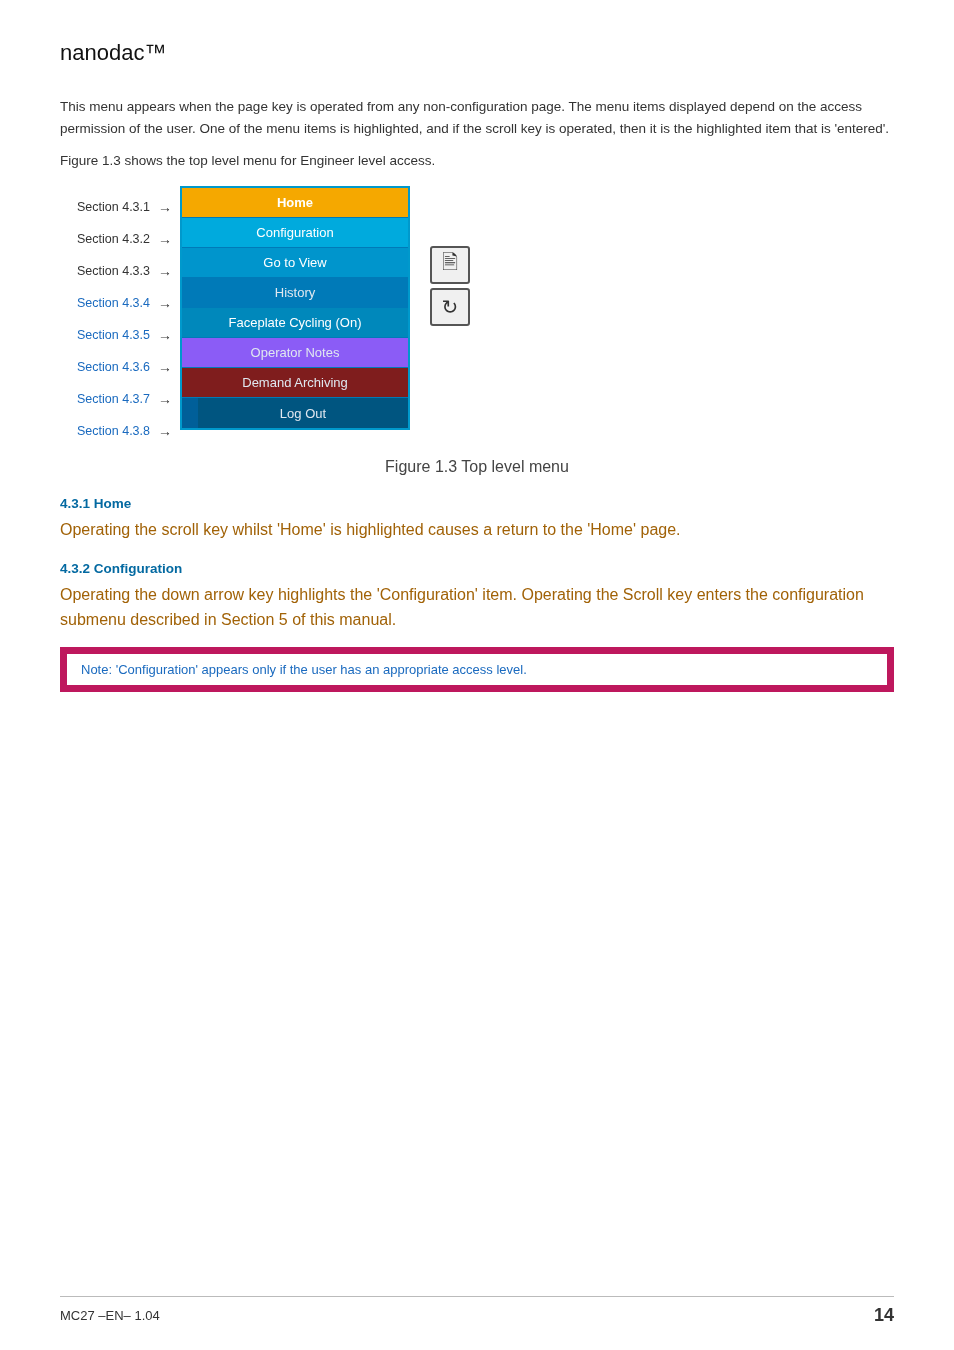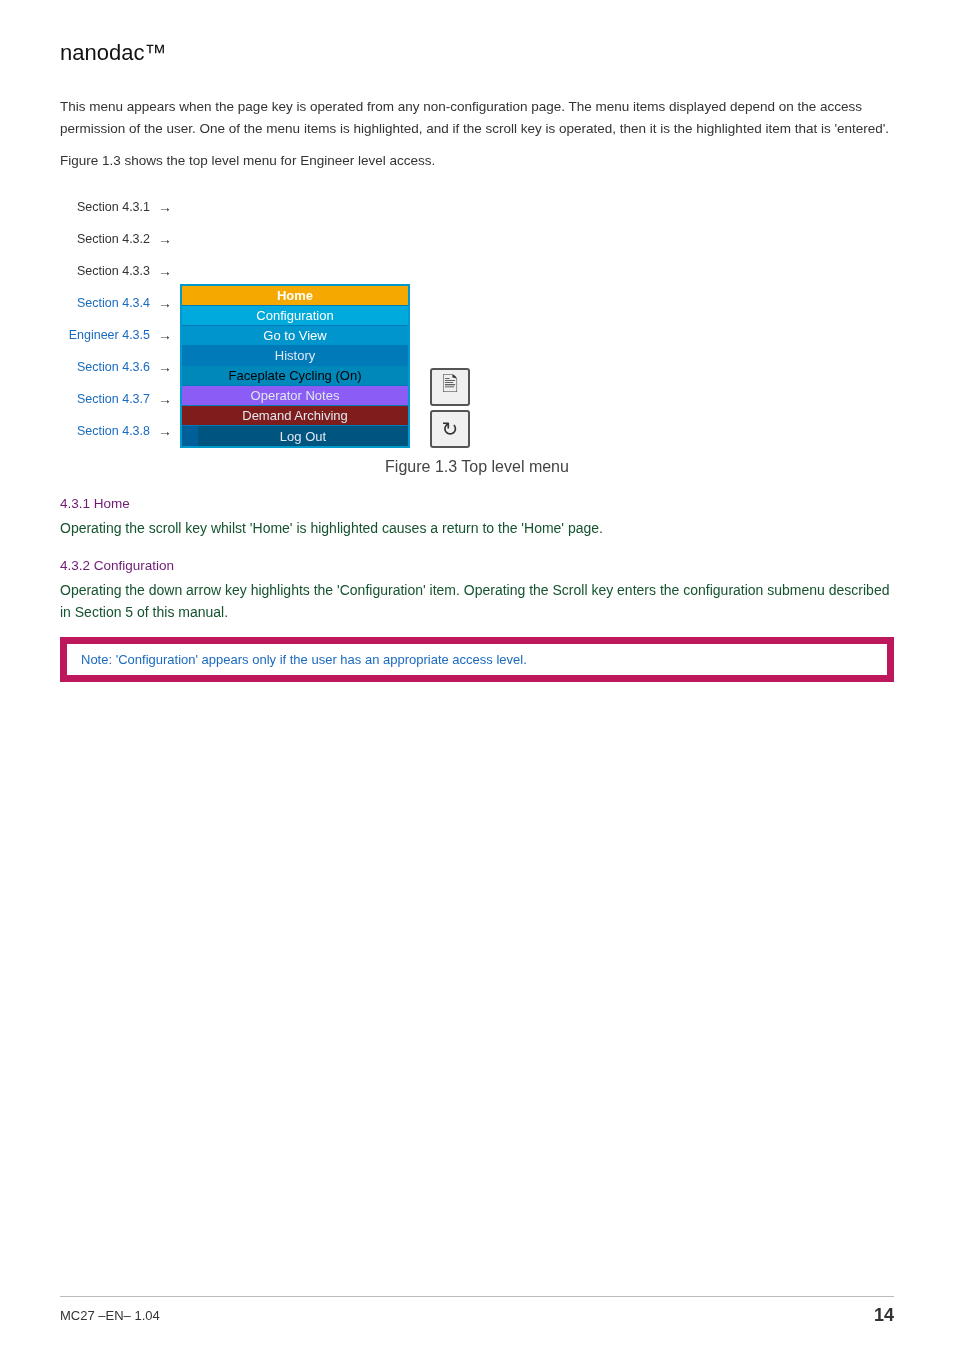--- a/index.html
+++ b/index.html
@@ -35,21 +35,21 @@
 
     .figure-caption-above {
       font-size: 13.5px;
       color: #333;
       margin-bottom: 18px;
     }
 
     
     .figure-container {
       display: flex;
-      align-items: flex-end;
+      align-items: flex-start;
       margin-bottom: 10px;
       position: relative;
     }
 
     .section-labels {
       display: flex;
       flex-direction: column;
       margin-right: 0px;
       padding-top: 6px;
     }
@@ -82,21 +82,21 @@
     }
 
     
     .menu-box {
       border: 2px solid #0099cc;
       width: 230px;
       background: #005f99;
     }
 
     .menu-item {
-      height: 20px;
+      height: 30px;
       display: flex;
       align-items: center;
       justify-content: center;
       font-size: 13px;
       font-weight: normal;
       color: #fff;
       border-bottom: 1px solid #007ab8;
     }
 
     .menu-item:last-child {
@@ -120,21 +120,21 @@
       color: #fff;
     }
 
     .menu-item.history {
       background: #007ab8;
       color: #e0e8f0;
     }
 
     .menu-item.faceplate {
       background: #0088bb;
-      color: #000000;
+      color: #ffffff;
     }
 
     .menu-item.operator {
       background: #8b5cf6;
       color: #e0e8f0;
     }
 
     .menu-item.demand {
       background: #7f1d1d;
       color: #e0e8f0;
@@ -172,30 +172,30 @@
       text-align: center;
       font-size: 16px;
       color: #444;
       margin-top: 10px;
       margin-bottom: 20px;
     }
 
     
     .section-heading {
       font-size: 13.5px;
-      font-weight: normal;
-      color: #701a75;
+      font-weight: bold;
+      color: #0369a1;
       margin-bottom: 6px;
       margin-top: 18px;
     }
 
     .section-body {
-      font-size: 14px;
+      font-size: 16px;
       line-height: 1.6;
-      color: #14532d;
+      color: #a16207;
       margin-bottom: 14px;
     }
 
     
     .note-box {
       border: 7px solid #be185d;
       padding: 8px 14px;
       font-size: 13px;
       color: #1a6abf;
       background: #fff;
@@ -250,21 +250,21 @@
         </div>
         <div class="section-row">
           <a class="section-link black" href="#">Section 4.3.3</a>
           <span class="arrow">→</span>
         </div>
         <div class="section-row">
           <a class="section-link" href="#">Section 4.3.4</a>
           <span class="arrow">→</span>
         </div>
         <div class="section-row">
-          <a class="section-link" href="#">Engineer 4.3.5</a>
+          <a class="section-link" href="#">Section 4.3.5</a>
           <span class="arrow">→</span>
         </div>
         <div class="section-row">
           <a class="section-link" href="#">Section 4.3.6</a>
           <span class="arrow">→</span>
         </div>
         <div class="section-row">
           <a class="section-link" href="#">Section 4.3.7</a>
           <span class="arrow">→</span>
         </div>

